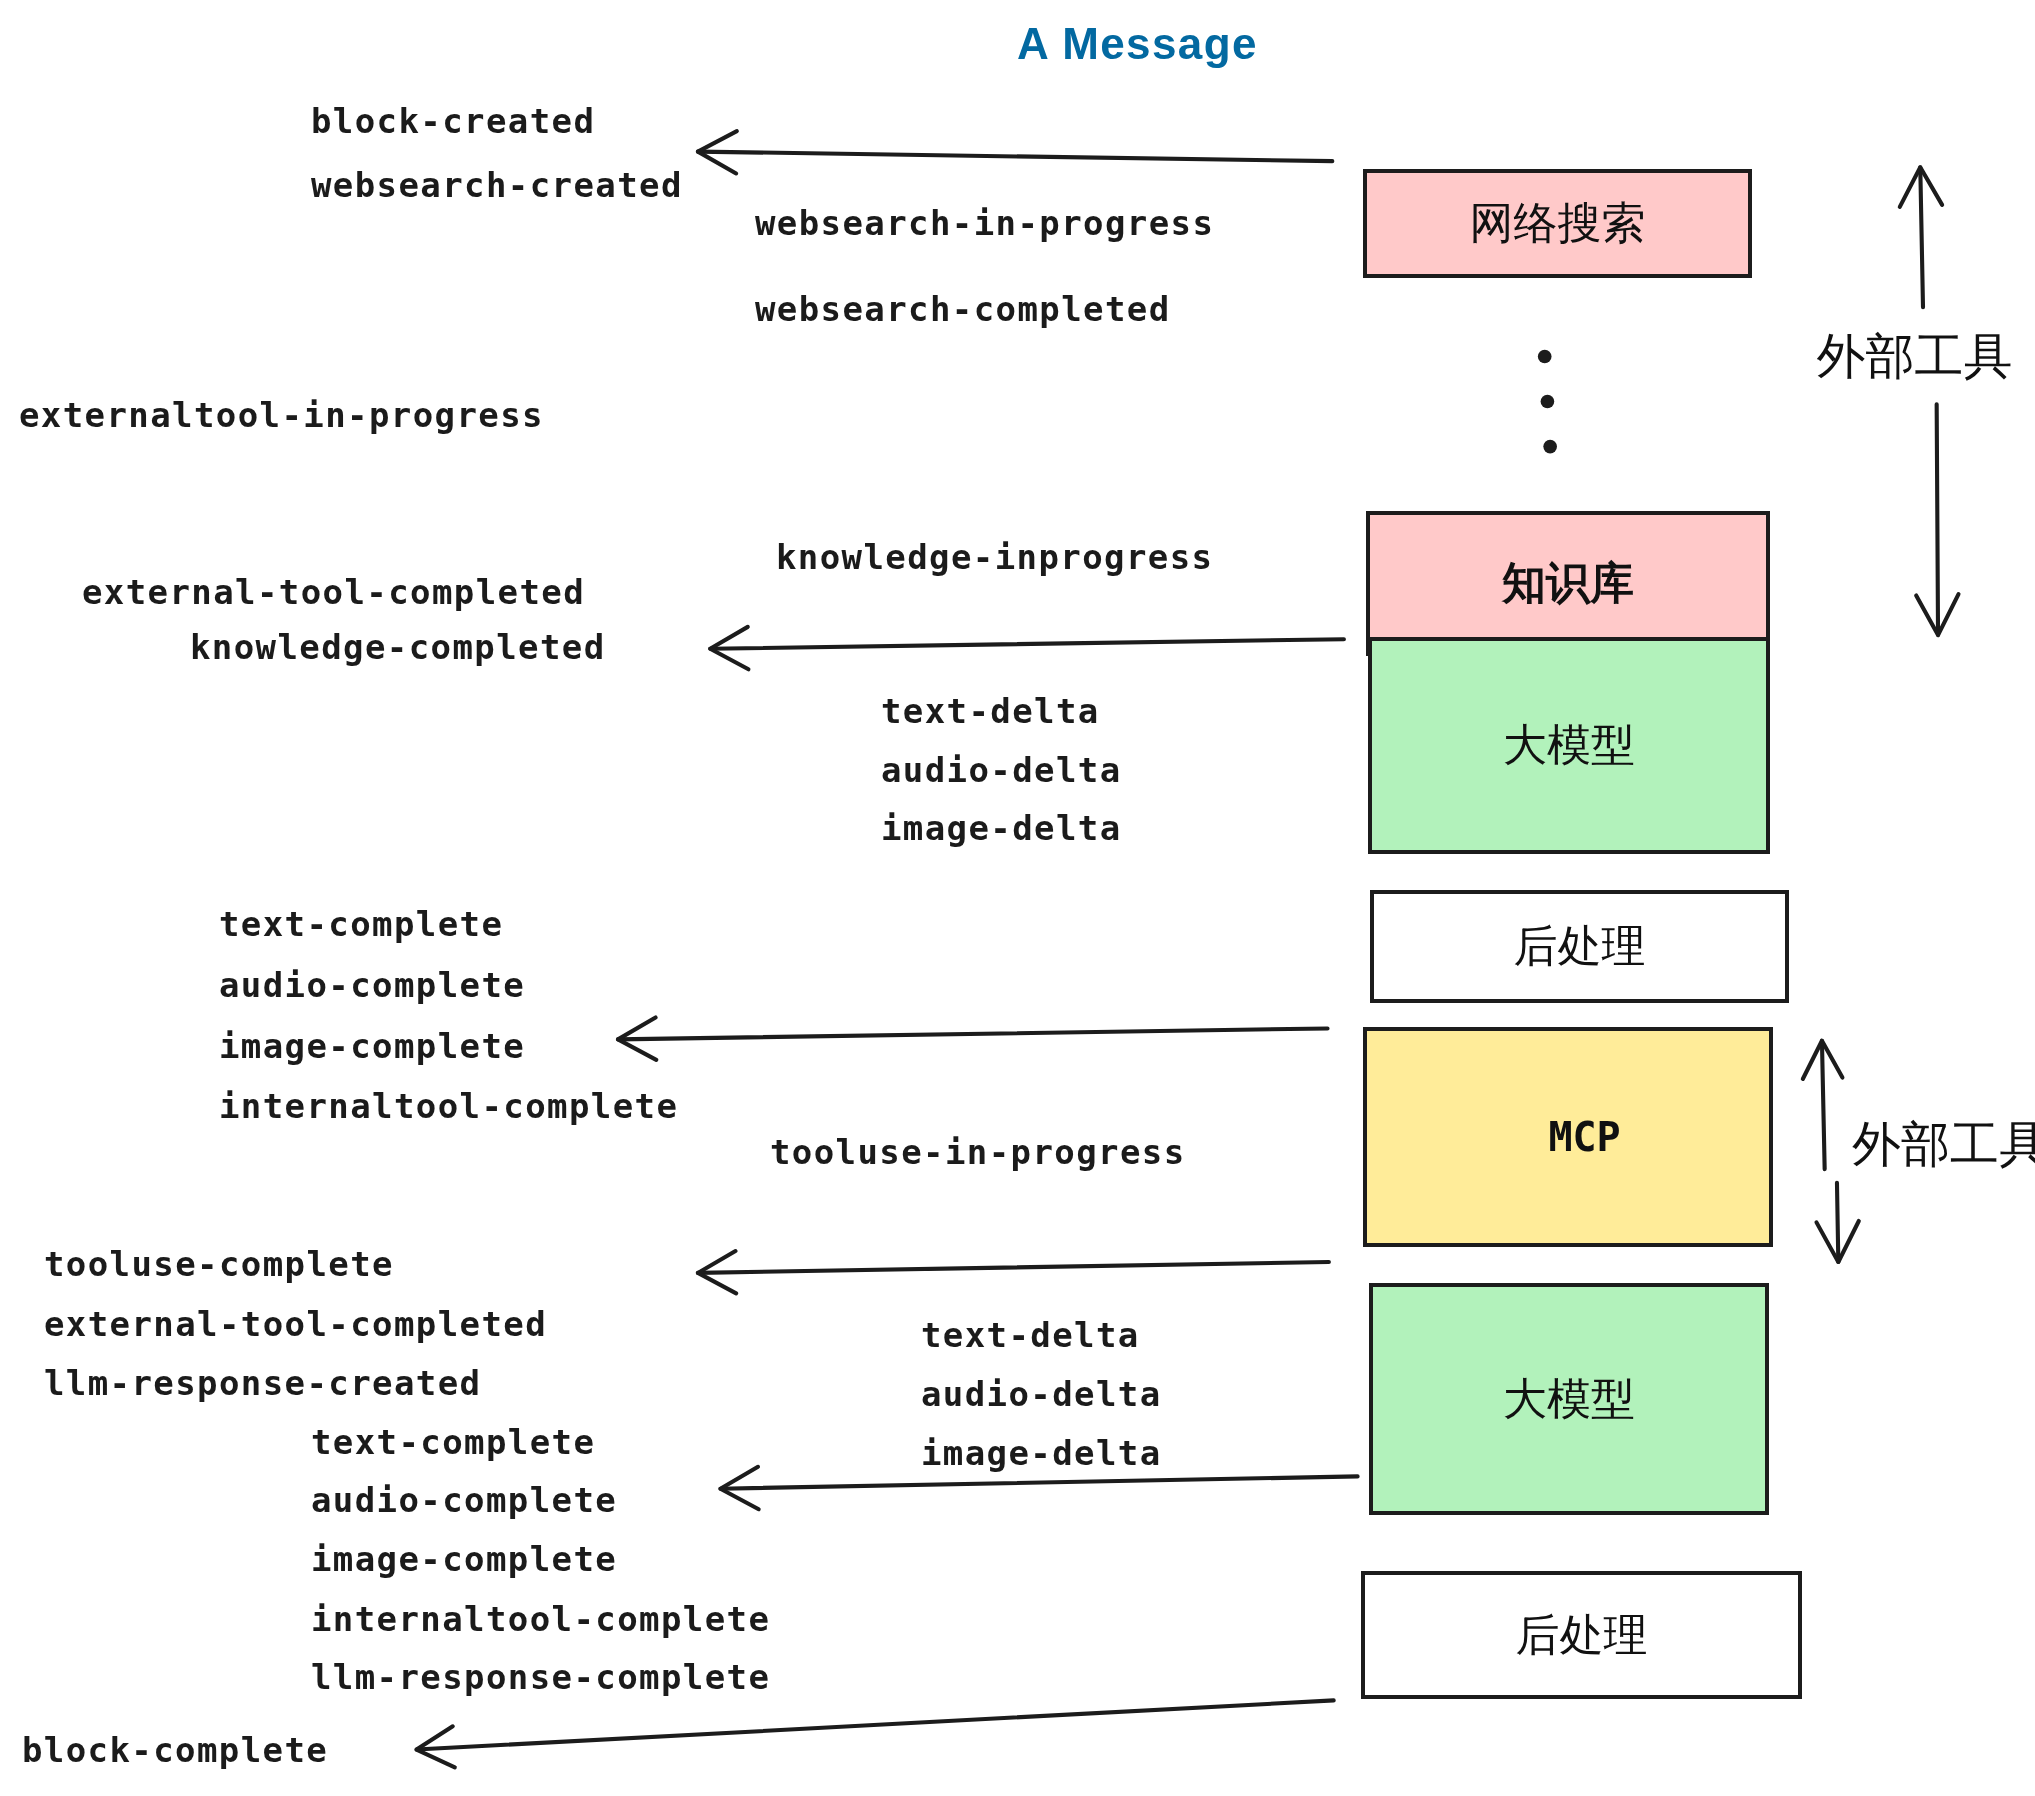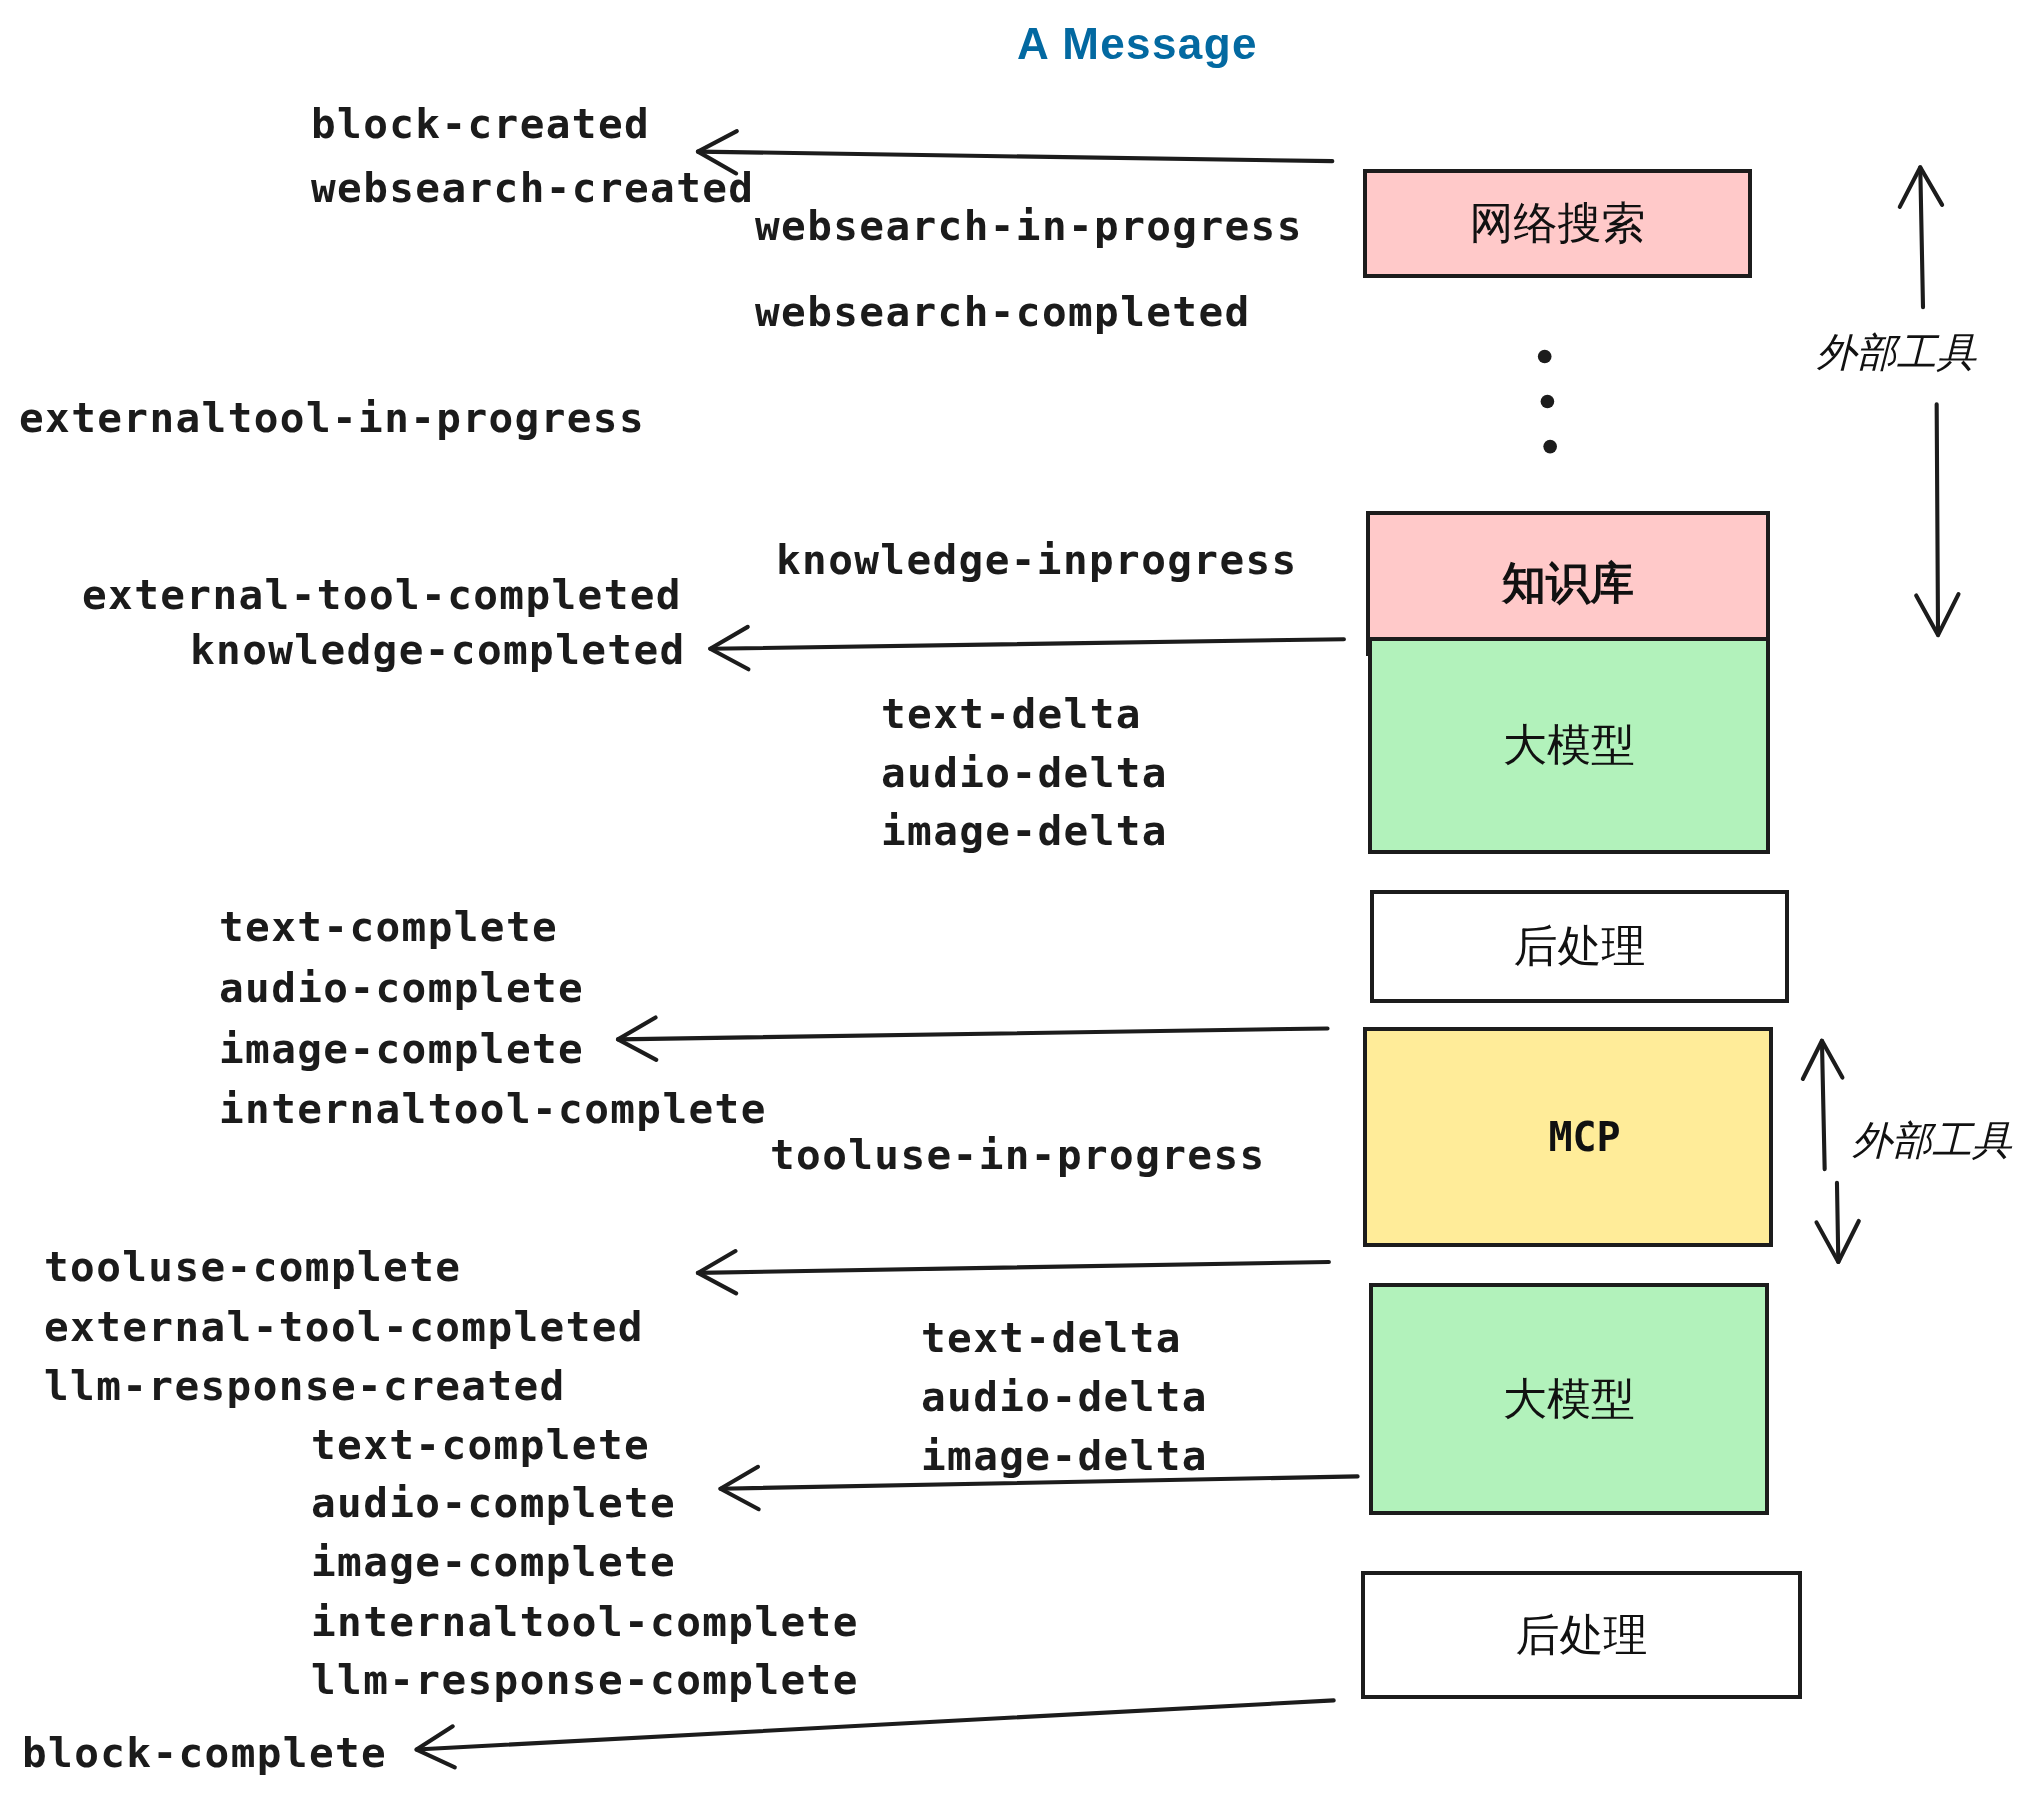--- a/index.html
+++ b/index.html
@@ -9,21 +9,21 @@
     background:#ffffff;
     overflow:hidden;
     font-family:"DejaVu Sans Mono", monospace;
   }
   #lines{position:absolute;left:0;top:0;z-index:1;}
   .ev{
     position:absolute;
     z-index:3;
     font-family:"DejaVu Sans Mono", monospace;
     font-weight:bold;
-    font-size:41px;
+    font-size:34px;
     letter-spacing:1.4px;
     color:#1b1b1b;
     white-space:nowrap;
     line-height:1;
   }
   .title{
     position:absolute;
     z-index:3;
     font-family:Liberation Sans, sans-serif;
     font-weight:bold;
@@ -46,25 +46,24 @@
   }
   .pink{background:#ffc9c9;}
   .green{background:#b2f2bb;}
   .yellow{background:#ffec99;}
   .white{background:#ffffff;}
   .mono-box{font-family:"DejaVu Sans Mono", monospace;font-weight:bold;font-size:40px;padding-left:33px;}
   .side-label{
     position:absolute;
     z-index:3;
     font-family:"DejaVu Sans", sans-serif;
-    font-size:40px;
+    font-size:49px;
     color:#111111;
     white-space:nowrap;
     line-height:1;
-    font-style:italic;
   }
   .side-label.bg{background:#ffffff;padding:2.7px 1.4px;}
 </style>
 </head>
 <body>
 
 <div id="stage">
 
   <svg id="lines" width="2035" height="1796" viewBox="0 0 2980 2630">
     <g stroke="#1c1c1c" stroke-width="6" fill="none" stroke-linecap="round" stroke-linejoin="round">

